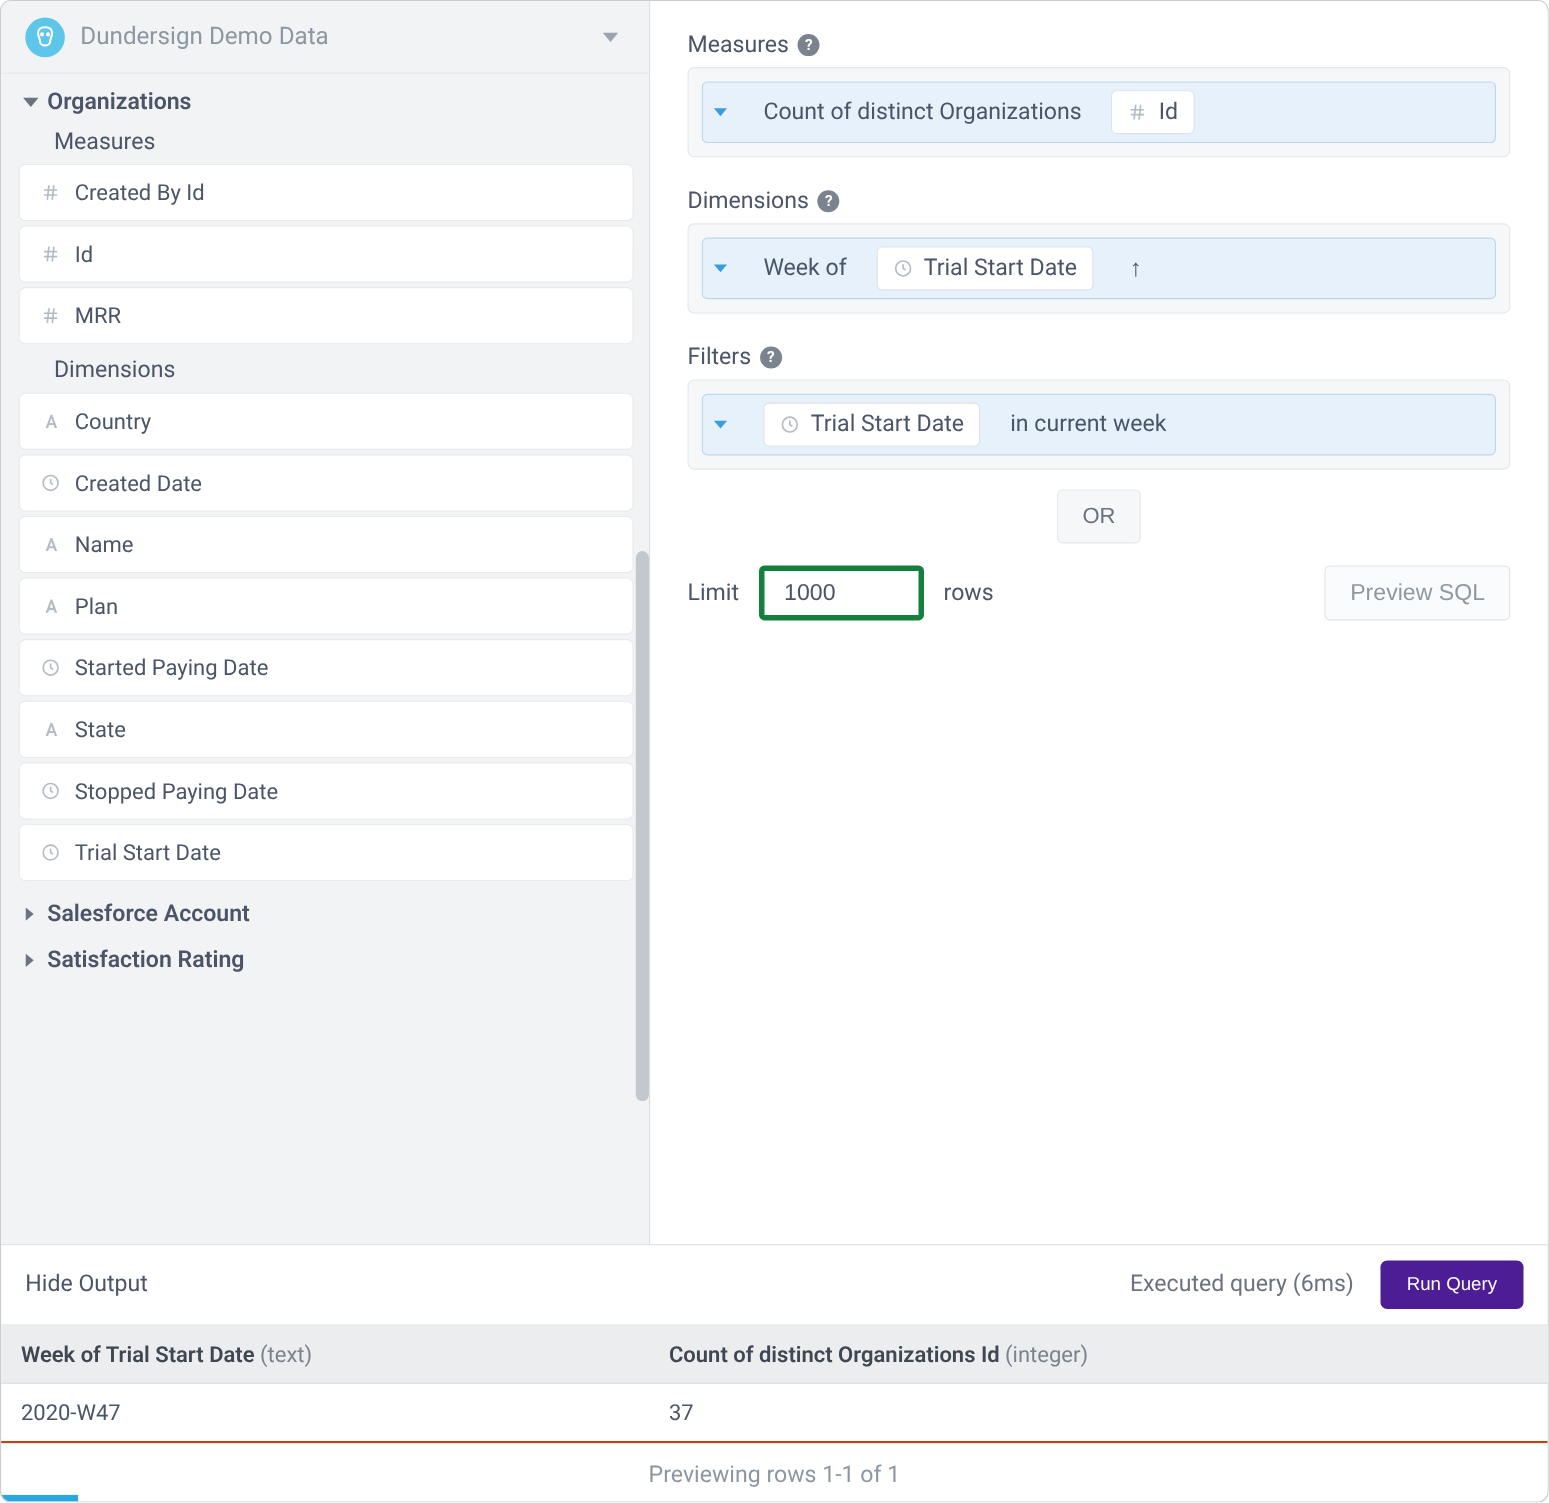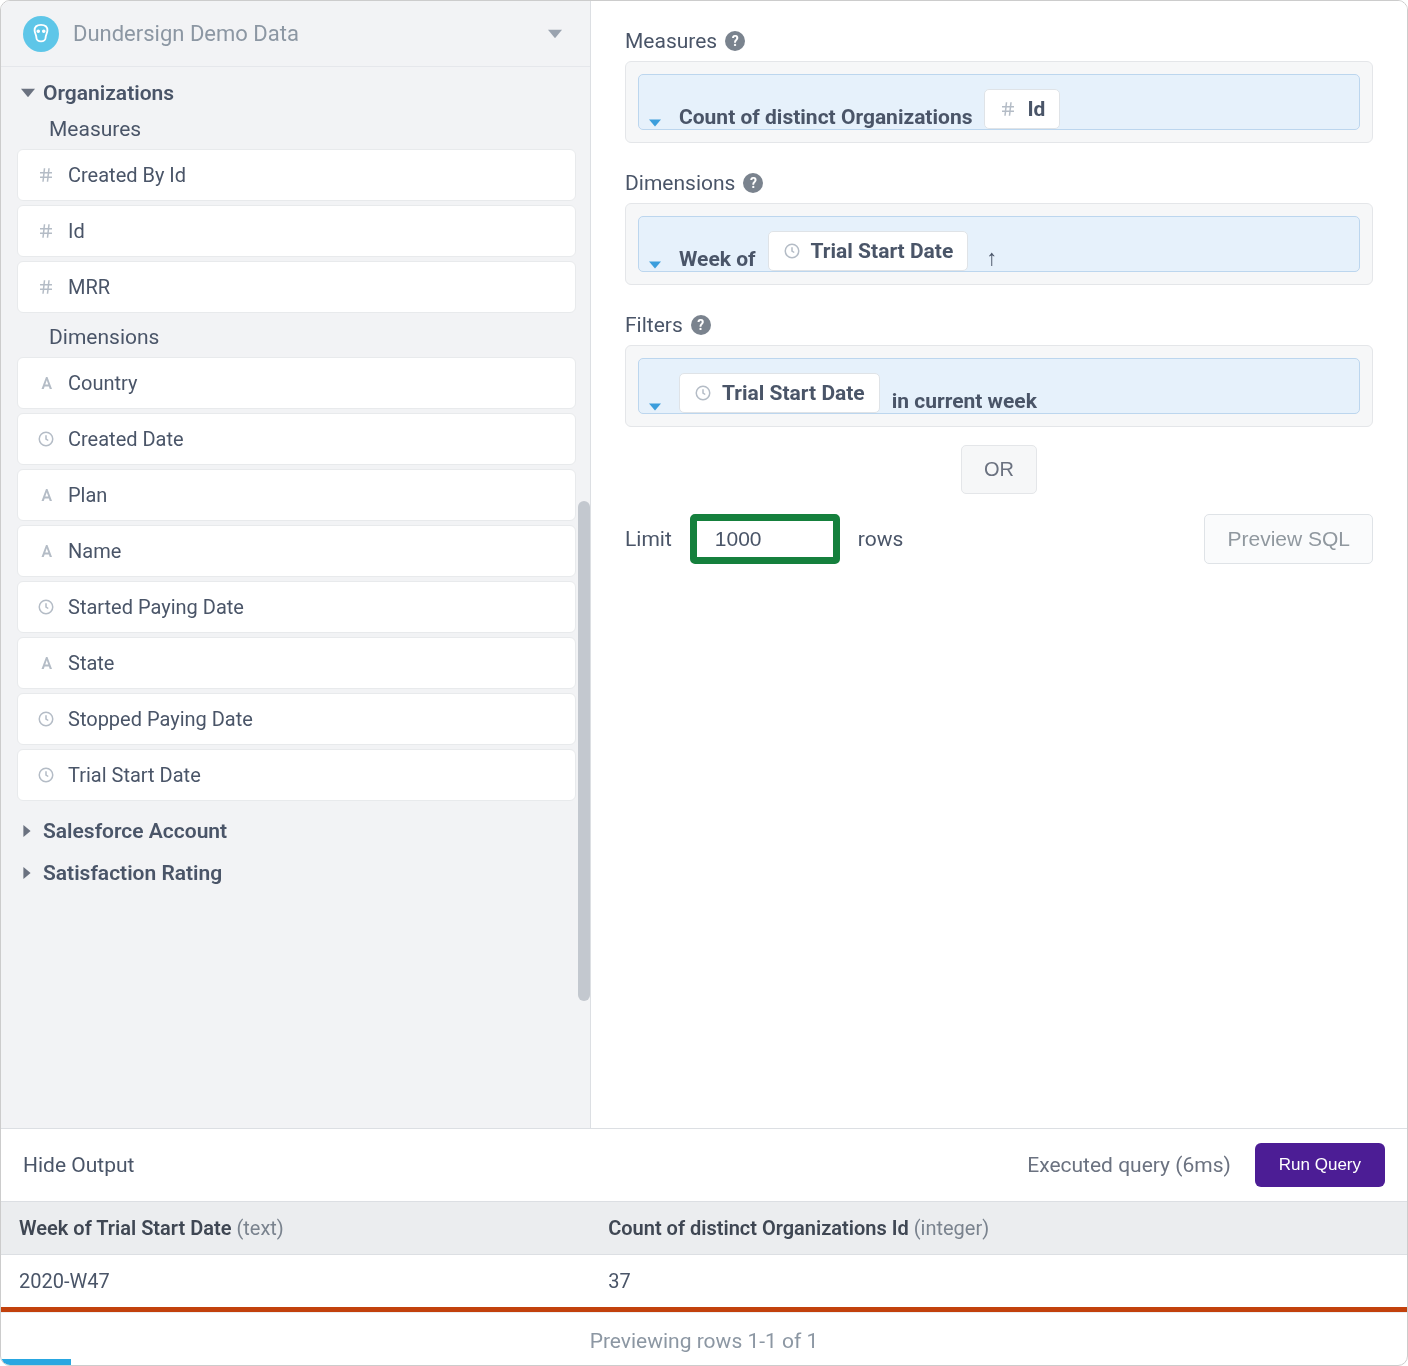--- a/index.html
+++ b/index.html
@@ -150,27 +150,26 @@
     border: 1px solid #e4e6e9;
     border-radius: 6px;
     padding: 12px;
     margin-bottom: 28px;
   }
   .chip-row {
     background: #e6f1fb;
     border: 1px solid #bcd6ee;
     border-radius: 5px;
     display: flex;
-    align-items: flex-end;
+    align-items: center;
     height: 56px;
     padding: 0 10px 0 10px;
-    gap: 12px;
+    gap: 27px;
     font-size: 21px;
     color: #4a5568;
-    font-weight: bold;
   }
   .chip-caret { color: #3b9edc; width: 18px; }
   .chip-label { color: #4a5568; }
   .chip-pill {
     background: #fff;
     border: 1px solid #dfe3e7;
     border-radius: 5px;
     height: 40px;
     display: flex; align-items: center;
     padding: 0 14px;
@@ -186,21 +185,21 @@
     padding: 12px 22px;
     color: #6b7280;
     font-size: 20px;
     cursor: pointer;
   }
   .limit-row {
     display: flex; align-items: center; gap: 18px; font-size: 21px; color:#4a5568;
   }
   .limit-input {
     width: 150px; height: 50px;
-    border: 7px solid #15803d; border-radius: 5px;
+    border: 5px solid #15803d; border-radius: 5px;
     text-align: left; padding: 0 18px; font-size: 21px; color: #4a5568;
   }
   .preview-sql {
     margin-left: auto;
     border: 1px solid #dfe3e7; border-radius: 5px;
     background: #fafbfc; color: #90989f;
     padding: 12px 22px; font-size: 21px; cursor: pointer;
   }
 
   .output {
@@ -222,21 +221,21 @@
   table.results th {
     text-align: left; background: #ebedef;
     font-weight: 600; color: #3f4753;
     padding: 14px 18px; font-size: 20px;
     border-top: 1px solid #dcdfe3;
     border-bottom: 1px solid #dcdfe3;
   }
   table.results th .th-type { font-weight: 400; color: #7a838e; }
   table.results td {
     padding: 14px 18px; font-size: 20px; color: #4a5568;
-    border-bottom: 5px solid #c2410c;
+    border-bottom: 2px solid #c2410c;
   }
   .result-footer {
     text-align: center; color: #8c97a3; font-size: 21px;
     padding: 16px 0 6px;
     border-top: 1px solid #eceef0;
   }
   .progress-bar {
     height: 6px; background: #29a7e1; width: 70px;
   }
 
@@ -331,29 +330,29 @@
                 </svg>
               </span>
               <span class="f-label">Created Date</span>
             </div>
             <div class="field-item">
               <span class="f-icon">
                 <svg width="18" height="18" viewBox="0 0 24 24" fill="currentColor">
                   <path d="M12 4l-6 16h3l1.2-3.4h5.6L17 20h3L14 4h-2zm-1 10l2-5.6 2 5.6h-4z"></path>
                 </svg>
               </span>
-              <span class="f-label">Plan</span>
+              <span class="f-label">Name</span>
             </div>
             <div class="field-item">
               <span class="f-icon">
                 <svg width="18" height="18" viewBox="0 0 24 24" fill="currentColor">
                   <path d="M12 4l-6 16h3l1.2-3.4h5.6L17 20h3L14 4h-2zm-1 10l2-5.6 2 5.6h-4z"></path>
                 </svg>
               </span>
-              <span class="f-label">Name</span>
+              <span class="f-label">Plan</span>
             </div>
             <div class="field-item">
               <span class="f-icon">
                 <svg width="18" height="18" viewBox="0 0 24 24" stroke="currentColor" stroke-width="2" fill="none">
                   <circle cx="12" cy="12" r="9"></circle>
                   <path d="M12 7v5l3 2"></path>
                 </svg>
               </span>
               <span class="f-label">Started Paying Date</span>
             </div>

